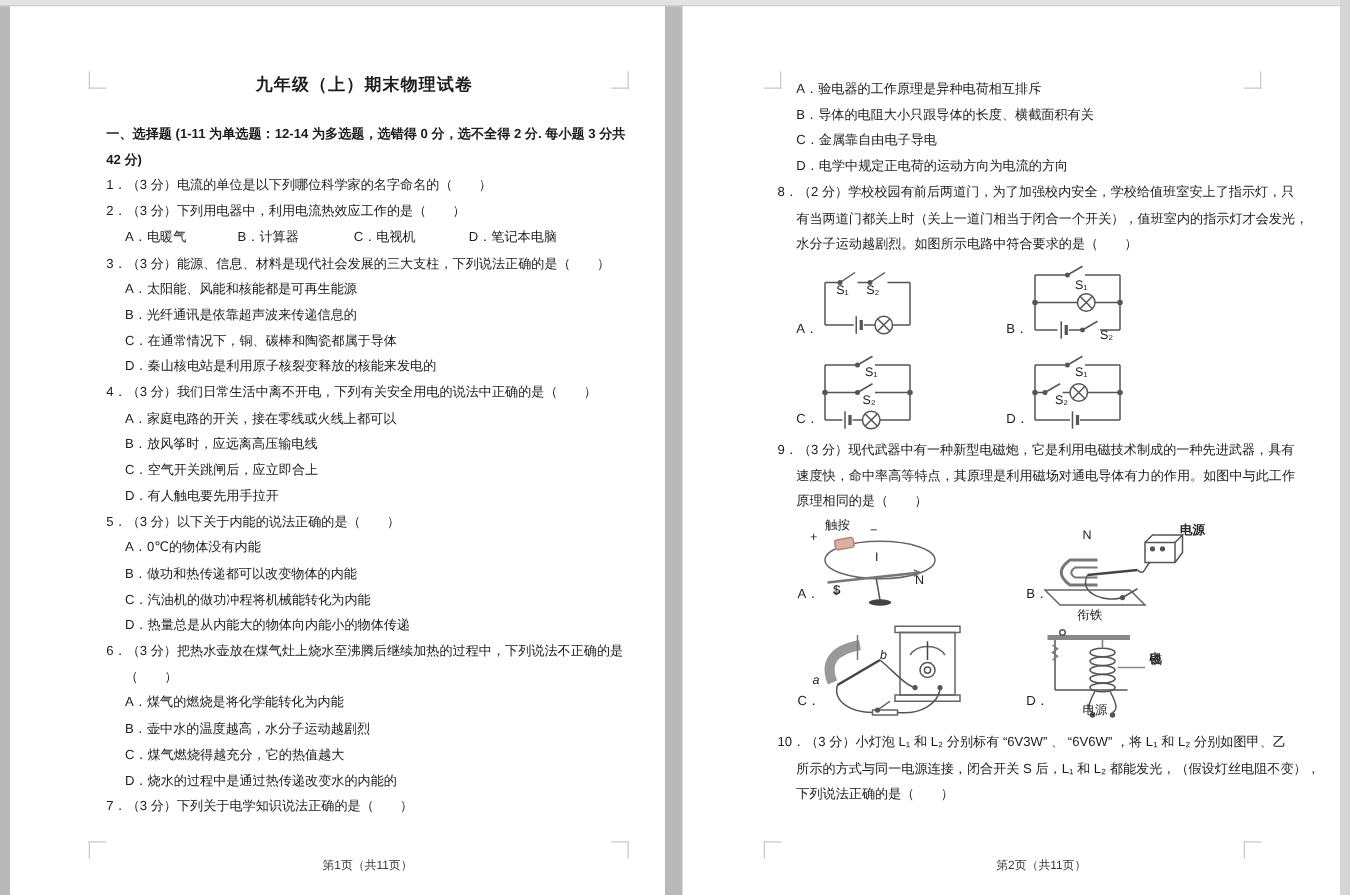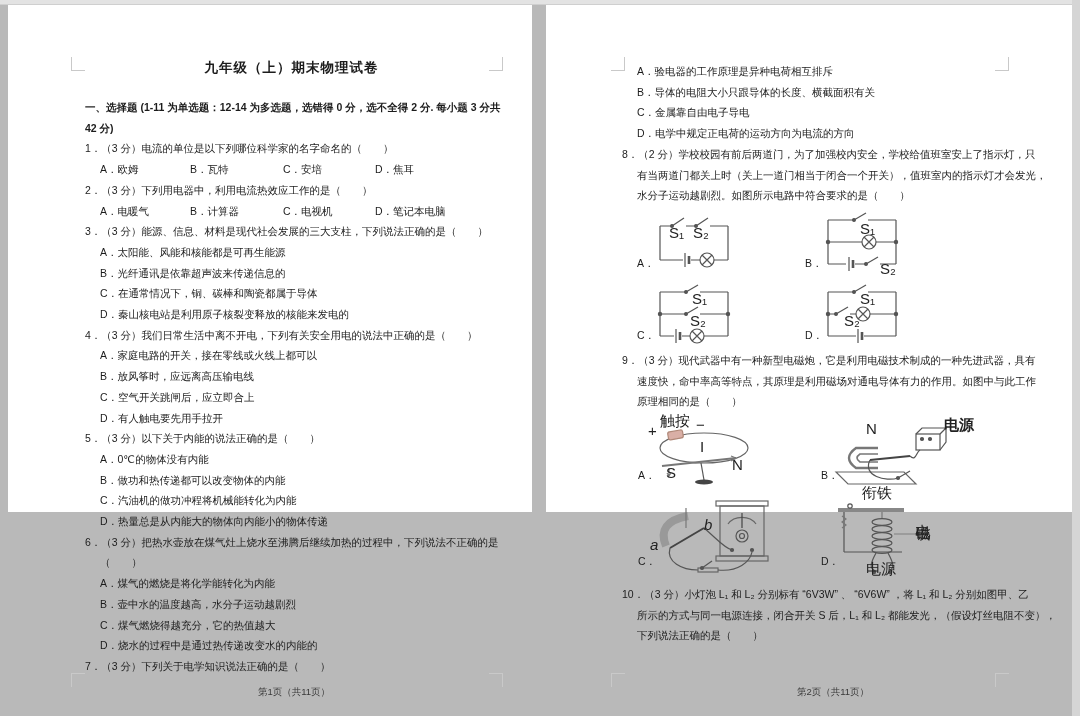--- a/index.html
+++ b/index.html
@@ -1,20 +1,20 @@
 <!DOCTYPE html>
 <html><head>
 <meta charset="utf-8">
 <style>
   html,body{margin:0;padding:0;}
   body{width:1080px;height:716px;background:#b9b9b9;position:relative;overflow:hidden;
        font-family:"Liberation Sans","DejaVu Sans",sans-serif;color:#1c1c1c;}
   .topstrip{position:absolute;left:0;top:0;width:1080px;height:5px;background:#e3e3e3;border-bottom:1px solid #cfcfcf;box-sizing:border-box;}
   .scrollstrip{position:absolute;right:0;top:0;width:8px;height:716px;background:#d5d5d5;}
-  .page{position:absolute;top:5px;height:507px;background:#ffffff;}
+  .page{position:absolute;top:5px;height:711px;background:#ffffff;}
   #pageL{left:8px;width:524px;}
   #pageR{left:546px;width:526px;}
   .ta{position:absolute;font-size:10.5px;line-height:20.7px;}
   #pageL .ta{left:77px;top:50px;width:413px;}
   #pageR .ta{left:76px;top:56px;width:398px;}
   .line{white-space:nowrap;}
   .opt{padding-left:15px;}
   .b{font-weight:bold;}
   .title{text-align:center;font-size:13.5px;font-weight:bold;line-height:26px;margin-bottom:16px;letter-spacing:1px;}
   .orow{display:flex;}
@@ -29,21 +29,21 @@
   .mk-bl{border-left:1px solid #c9c9c9;border-top:1px solid #c9c9c9;}
   .mk-br{border-right:1px solid #c9c9c9;border-top:1px solid #c9c9c9;}
   .figrow{position:relative;}
   .h68{height:68px;margin-top:4px;}
   .h72{height:72px;margin-top:6px;}
   .h84{height:84px;margin-top:2px;}
   .figlab{position:absolute;bottom:4px;font-size:10.5px;}
   .la{left:15px;} .lb{left:183px;} .lc{left:16px;} .ld{left:199px;}
   .csvg{position:absolute;top:2px;}
   .ca{left:30px;} .cb{left:198px;} .cc{left:20px;} .cd{left:208px;}
-  .ovl{position:absolute;font-size:15px;color:#222;line-height:10px;white-space:nowrap;}
+  .ovl{position:absolute;font-size:10px;color:#222;line-height:10px;white-space:nowrap;}
   .vtext{writing-mode:vertical-rl;text-orientation:upright;letter-spacing:1px;}
   svg{stroke:#555;fill:none;stroke-width:1.2;}
   .mt8{margin-top:8px;}
 </style>
 </head>
 <body>
 
 <div class="topstrip"></div>
 <div class="scrollstrip"></div>
 
@@ -52,26 +52,20 @@
   <div class="mark mk-tr" style="left:481px;top:52px;"></div>
   <div class="mark mk-bl" style="left:63px;top:668px;"></div>
   <div class="mark mk-br" style="left:481px;top:668px;"></div>
 
   <div class="ta">
     <div class="title">九年级（上）期末物理试卷</div>
     <div class="line b">一、选择题 (1-11 为单选题：12-14 为多选题，选错得 0 分，选不全得 2 分. 每小题 3 分共</div>
     <div class="line b">42 分)</div>
 
     <div class="line">1．（3 分）电流的单位是以下列哪位科学家的名字命名的（　　）</div>
-    <div class="orow">
-      <span class="c1">A．欧姆</span>
-      <span class="c2">B．瓦特</span>
-      <span class="c3">C．安培</span>
-      <span class="c4">D．焦耳</span>
-    </div>
 
     <div class="line">2．（3 分）下列用电器中，利用电流热效应工作的是（　　）</div>
     <div class="orow">
       <span class="c1">A．电暖气</span>
       <span class="c2">B．计算器</span>
       <span class="c3">C．电视机</span>
       <span class="c4">D．笔记本电脑</span>
     </div>
 
     <div class="line">3．（3 分）能源、信息、材料是现代社会发展的三大支柱，下列说法正确的是（　　）</div>

